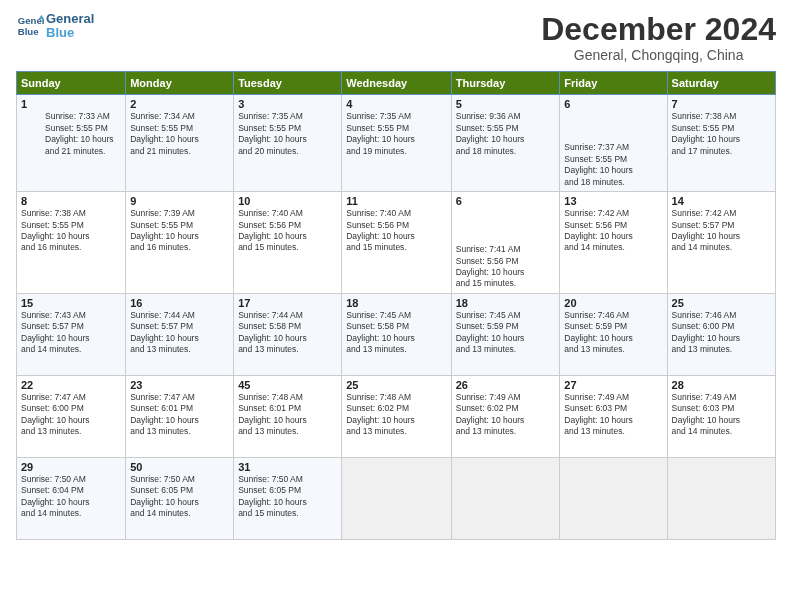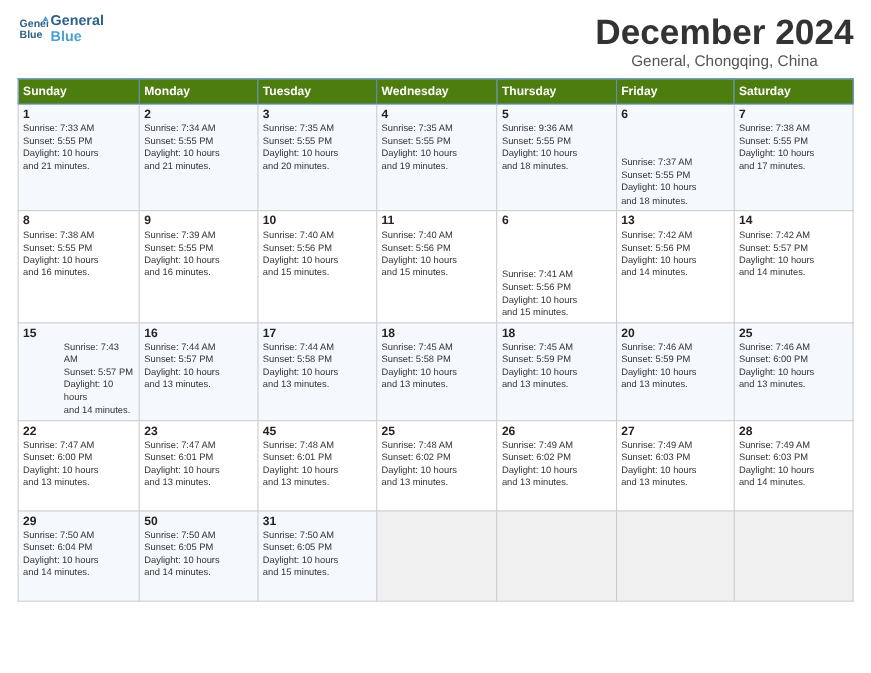--- a/index.html
+++ b/index.html
@@ -120,21 +120,21 @@
           <th>Wednesday</th>
           <th>Thursday</th>
           <th>Friday</th>
           <th>Saturday</th>
         </tr>
     </thead>
     <tbody id="calendar-body">
         <tr>
           <td>
             <span class="day-number">1</span>
-            <div class="day-info" style="white-space: pre-line;">Sunrise: 7:33 AM
+            <div class="day-info" style="white-space: pre-line; margin-left: 24px;">Sunrise: 7:33 AM
 Sunset: 5:55 PM
 Daylight: 10 hours
 and 21 minutes.</div>
           </td>
           <td>
             <span class="day-number">2</span>
             <div class="day-info" style="white-space: pre-line;">Sunrise: 7:34 AM
 Sunset: 5:55 PM
 Daylight: 10 hours
 and 21 minutes.</div>
@@ -222,21 +222,21 @@
             <span class="day-number">14</span>
             <div class="day-info" style="white-space: pre-line;">Sunrise: 7:42 AM
 Sunset: 5:57 PM
 Daylight: 10 hours
 and 14 minutes.</div>
           </td>
         </tr>
         <tr>
           <td>
             <span class="day-number">15</span>
-            <div class="day-info" style="white-space: pre-line; margin-left: 37px;">Sunrise: 7:43 AM
+            <div class="day-info" style="white-space: pre-line;">Sunrise: 7:43 AM
 Sunset: 5:57 PM
 Daylight: 10 hours
 and 14 minutes.</div>
           </td>
           <td>
             <span class="day-number">16</span>
             <div class="day-info" style="white-space: pre-line;">Sunrise: 7:44 AM
 Sunset: 5:57 PM
 Daylight: 10 hours
 and 13 minutes.</div>

